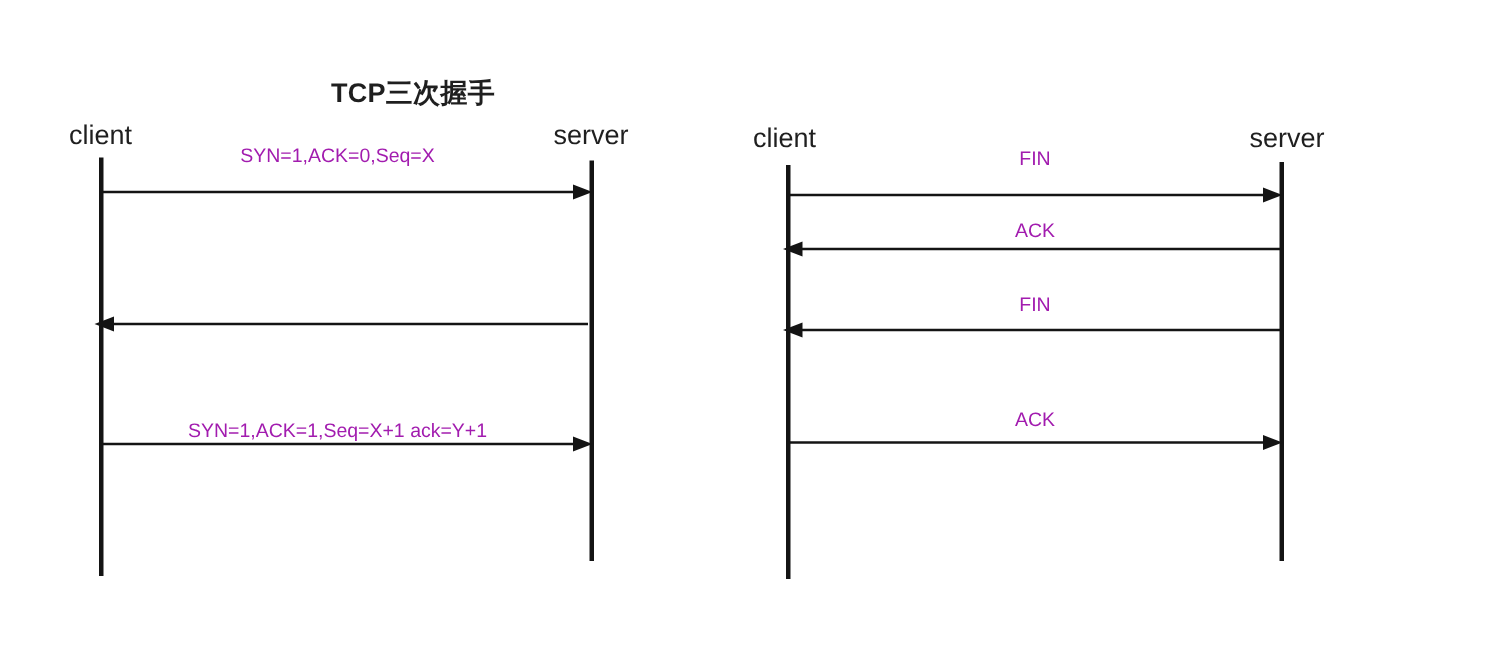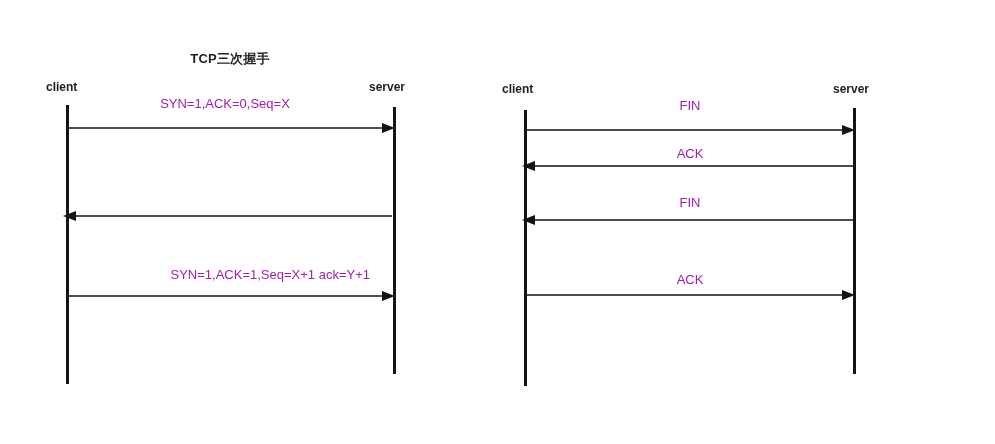--- a/index.html
+++ b/index.html
@@ -24,32 +24,32 @@
   }
 
   .diagram {
     position: absolute;
     top: 0;
     height: 444px;
   }
 
   .diagram-title {
     position: absolute;
-    font-size: 13px;
+    font-size: 18px;
     font-weight: bold;
     color: #1f1f1f;
     letter-spacing: 0.2px;
     white-space: nowrap;
-    text-align: center;
+    text-align: right;
   }
 
   .actor-label {
     position: absolute;
-    font-size: 12px;
-    font-weight: bold;
+    font-size: 18px;
+    font-weight: normal;
     color: #1f1f1f;
     white-space: nowrap;
   }
 
   .lifeline {
     position: absolute;
     width: 3px;
     background: #141414;
   }
 
@@ -97,21 +97,21 @@
       </svg>
     </div>
 
     <div class="msg-arrow" style="left:62px; top:210px; width:330px;">
       <svg width="330" height="12" viewBox="0 0 330 12">
         <line x1="8" y1="6" x2="330" y2="6" stroke="#141414" stroke-width="1.6"></line>
         <polygon points="1,6 14,11 14,1" fill="#141414"></polygon>
       </svg>
     </div>
 
-    <div class="msg-label" style="left:80px; top:267px; width:290px;text-align:right;">SYN=1,ACK=1,Seq=X+1 ack=Y+1</div>
+    <div class="msg-label" style="left:80px; top:279px; width:290px;">SYN=1,ACK=1,Seq=X+1 ack=Y+1</div>
     <div class="msg-arrow" style="left:68px; top:290px; width:328px;">
       <svg width="328" height="12" viewBox="0 0 328 12">
         <line x1="0" y1="6" x2="320" y2="6" stroke="#141414" stroke-width="1.6"></line>
         <polygon points="327,6 314,11 314,1" fill="#141414"></polygon>
       </svg>
     </div>
   </div>
 
   <div class="diagram" style="left:470px; width:525px;">
 

